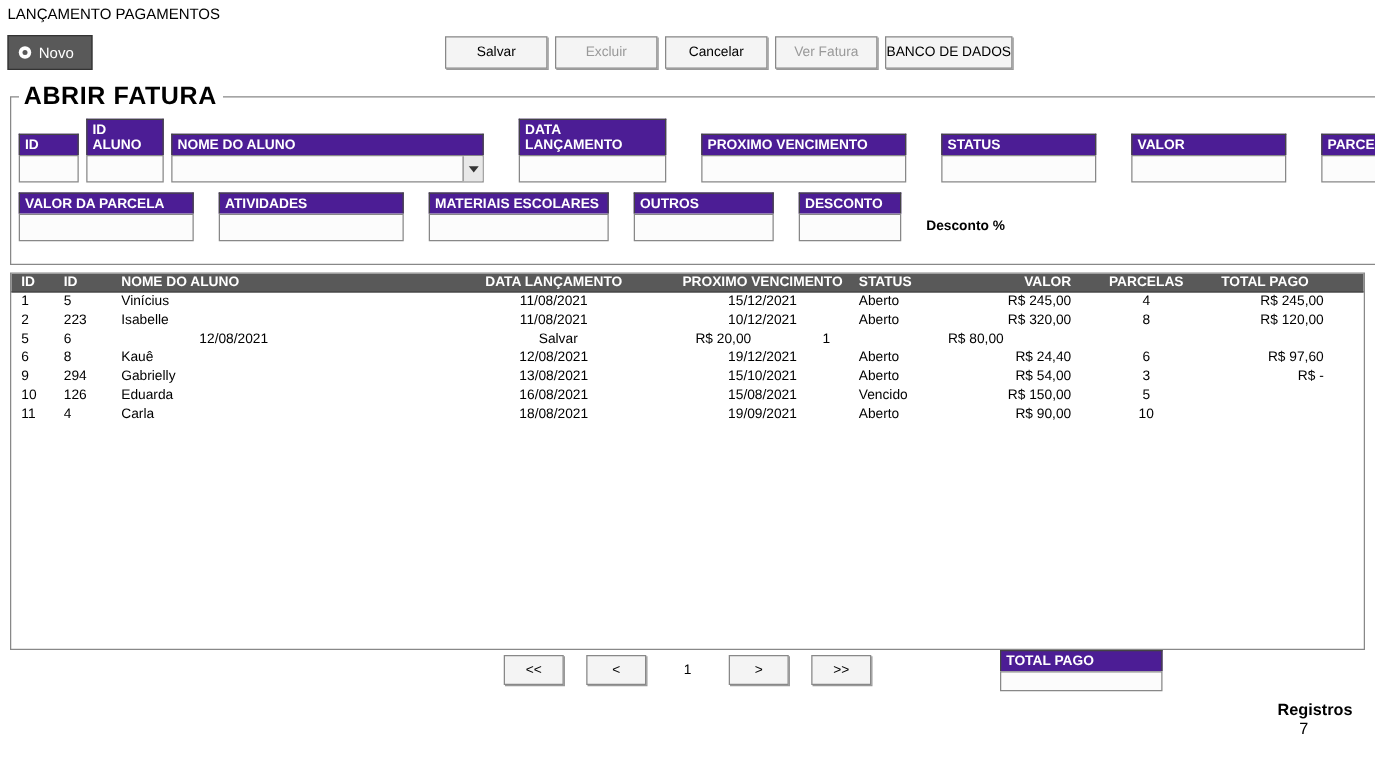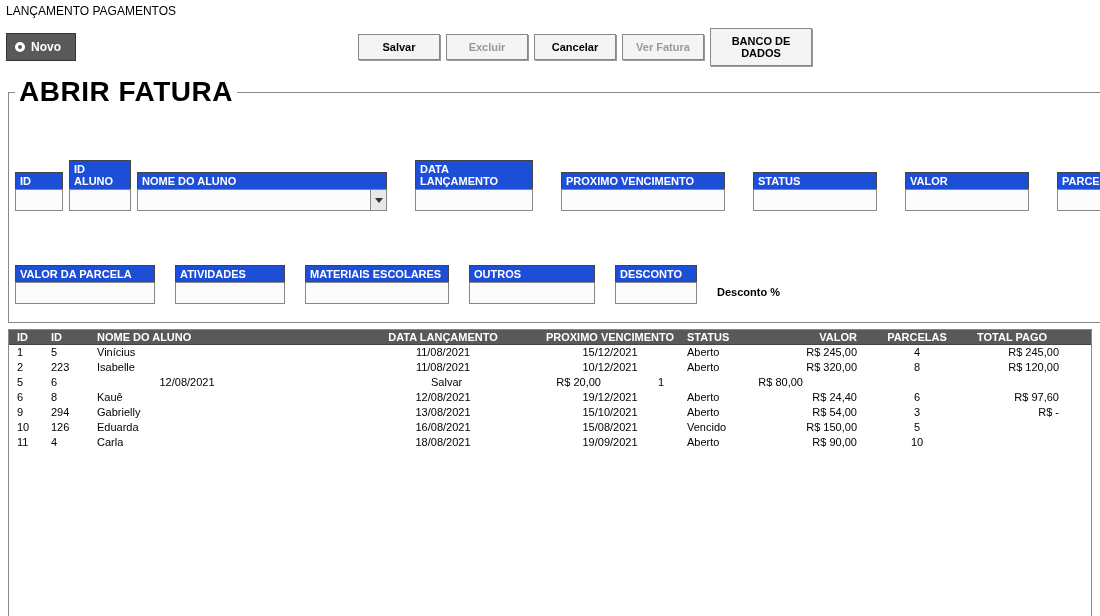--- a/index.html
+++ b/index.html
@@ -16,21 +16,20 @@
   }
   .window-title {
     padding: 4px 6px;
     font-size: 12px;
   }
   .toolbar {
     display: flex;
     align-items: center;
     padding: 6px;
     gap: 6px;
-    font-weight: bold;
   }
   .novo-btn {
     background: #595959;
     color: #fff;
     border: 1px solid #333;
     padding: 6px 14px 6px 8px;
     display: flex;
     align-items: center;
     gap: 6px;
     cursor: pointer;
@@ -62,45 +61,44 @@
     cursor: pointer;
   }
   .btn.wide { width: 102px; }
   .btn.disabled { color: #999; cursor: default; }
   fieldset.main-frame {
     border: 1px solid #888;
     margin: 4px 8px 6px 8px;
     padding: 6px 6px 10px 6px;
   }
   legend.main-legend {
-    font-size: 28px;
+    font-size: 20px;
     font-weight: 900;
     padding: 0 4px;
     letter-spacing: 0.5px;
   }
   .field-row {
     display: flex;
     gap: 8px;
     margin-bottom: 8px;
     align-items: flex-end;
   }
   .row1 { justify-content: space-between; gap: 28px; }
   .fld {
     display: flex;
     flex-direction: column;
   }
   .fld-header {
-    background: #1d4ed8;
+    background: #4c1d95;
     color: #fff;
     font-weight: bold;
     padding: 2px 4px;
     font-size: 11px;
     border: 1px solid #444;
     border-bottom: none;
-    margin-top: 46px;
   }
   .fld-input {
     border: 1px solid #888;
     background: #fcfcfc;
     height: 22px;
     padding: 2px 4px;
     font-size: 11px;
   }
   .fld-input.combo {
     display: flex;
@@ -270,29 +268,29 @@
 
       </div>
     </div>
   </div>
 
   <div class="field-row" style="gap:20px">
     <div class="fld" style="width:140px">
       <div class="fld-header">VALOR DA PARCELA</div>
       <div class="fld-input"></div>
     </div>
-    <div class="fld" style="width:110px">
+    <div class="fld" style="width:148px">
       <div class="fld-header">ATIVIDADES</div>
       <div class="fld-input"></div>
     </div>
     <div class="fld" style="width:144px">
       <div class="fld-header">MATERIAIS ESCOLARES</div>
       <div class="fld-input"></div>
     </div>
-    <div class="fld" style="width:126px">
+    <div class="fld" style="width:112px">
       <div class="fld-header">OUTROS</div>
       <div class="fld-input"></div>
     </div>
     <div class="fld" style="width:82px">
       <div class="fld-header">DESCONTO</div>
       <div class="fld-input"></div>
     </div>
     <div class="plain-label">Desconto %</div>
   </div>
 </fieldset>

